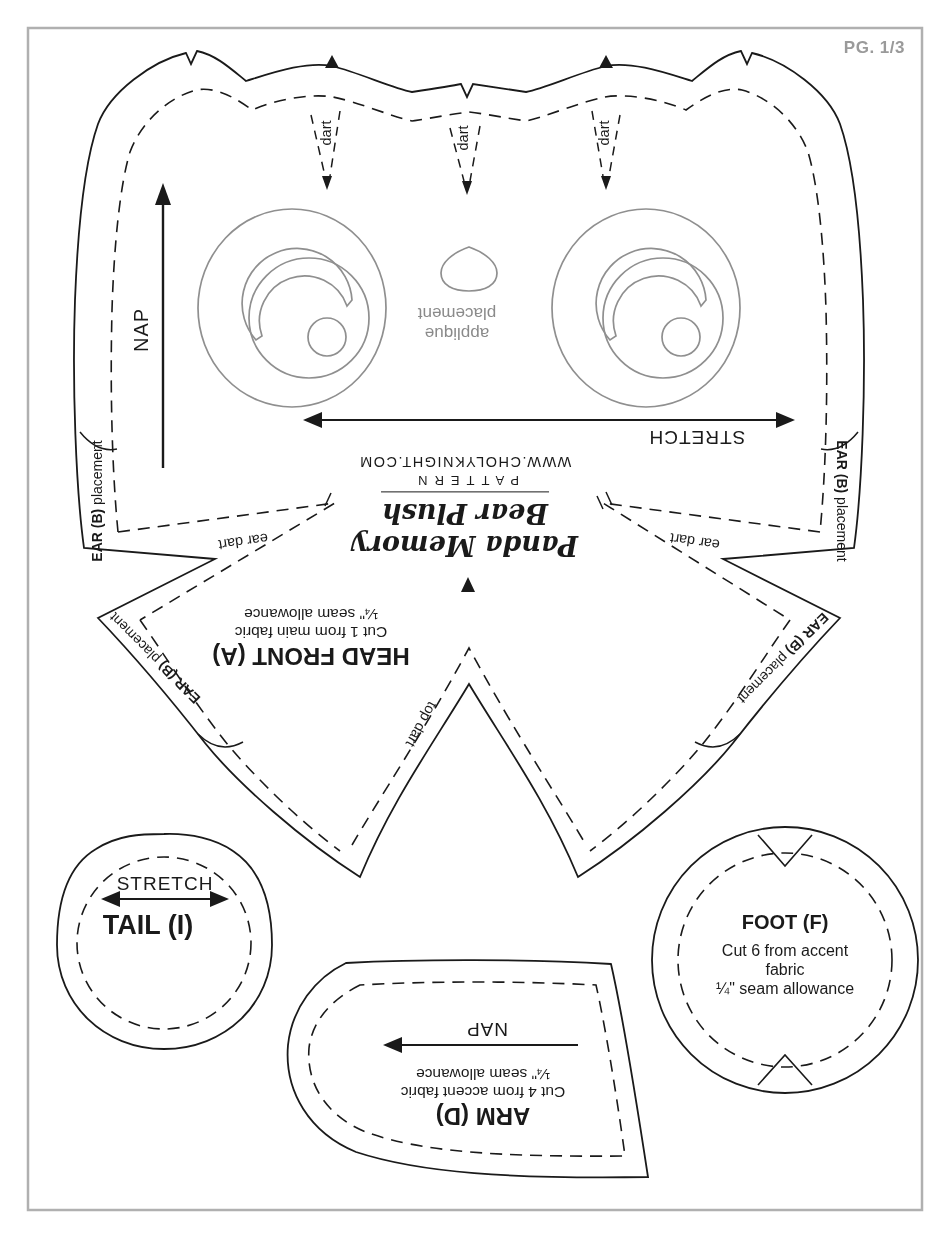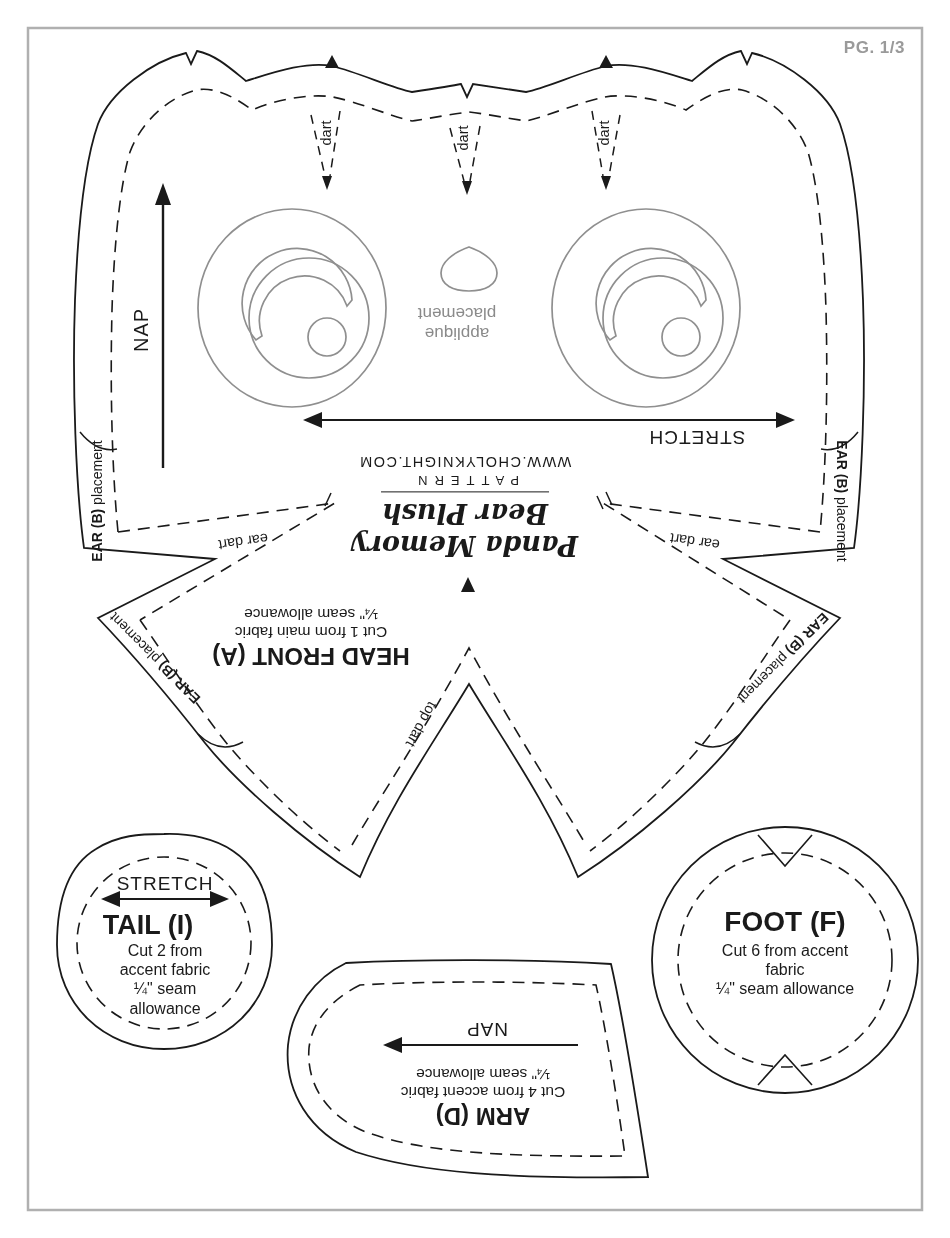--- a/index.html
+++ b/index.html
@@ -224,34 +224,28 @@
   </div>
   <div class="lbl" style="left:155px;top:658px;font-size:14px;transform:translate(-50%,-50%) rotate(-135deg);">
     <span class="bold">EAR (B)</span><span class="thin"> placement</span>
   </div>
   <div class="lbl" style="left:783px;top:658px;font-size:14px;transform:translate(-50%,-50%) rotate(135deg);">
     <span class="bold">EAR (B)</span><span class="thin"> placement</span>
   </div>
 
   <div class="lbl ctr" style="left:165px;top:884px;font-size:19px;letter-spacing:1px;">STRETCH</div>
   <div class="lbl ctr bold" style="left:148px;top:925px;font-size:27px;">TAIL (I)</div>
-  <div class="lbl blk" style="left:165px;top:979px;font-size:16px;transform:translate(-50%,-50%);">
-    <div>Cut 2 from</div>
-    <div>accent fabric</div>
-    <div>¼" seam</div>
-    <div>allowance</div>
-  </div>
 
   <div class="lbl" style="left:487px;top:1029px;font-size:19px;letter-spacing:1px;transform:translate(-50%,-50%) rotate(180deg);">NAP</div>
   <div class="lbl blk" style="left:483px;top:1097px;transform:translate(-50%,-50%) rotate(180deg);">
     <div class="bold" style="font-size:24px;">ARM (D)</div>
     <div style="font-size:15.5px;">Cut 4 from accent fabric</div>
     <div style="font-size:15.5px;">¼" seam allowance</div>
   </div>
 
-  <div class="lbl ctr bold" style="left:785px;top:922px;font-size:28px;">FOOT (F)</div>
+  <div class="lbl ctr bold" style="left:785px;top:922px;font-size:20px;">FOOT (F)</div>
   <div class="lbl blk" style="left:785px;top:970px;font-size:16px;transform:translate(-50%,-50%);">
     <div>Cut 6 from accent</div>
     <div>fabric</div>
     <div>¼" seam allowance</div>
   </div>
 
 </div>
 
 </body></html>

